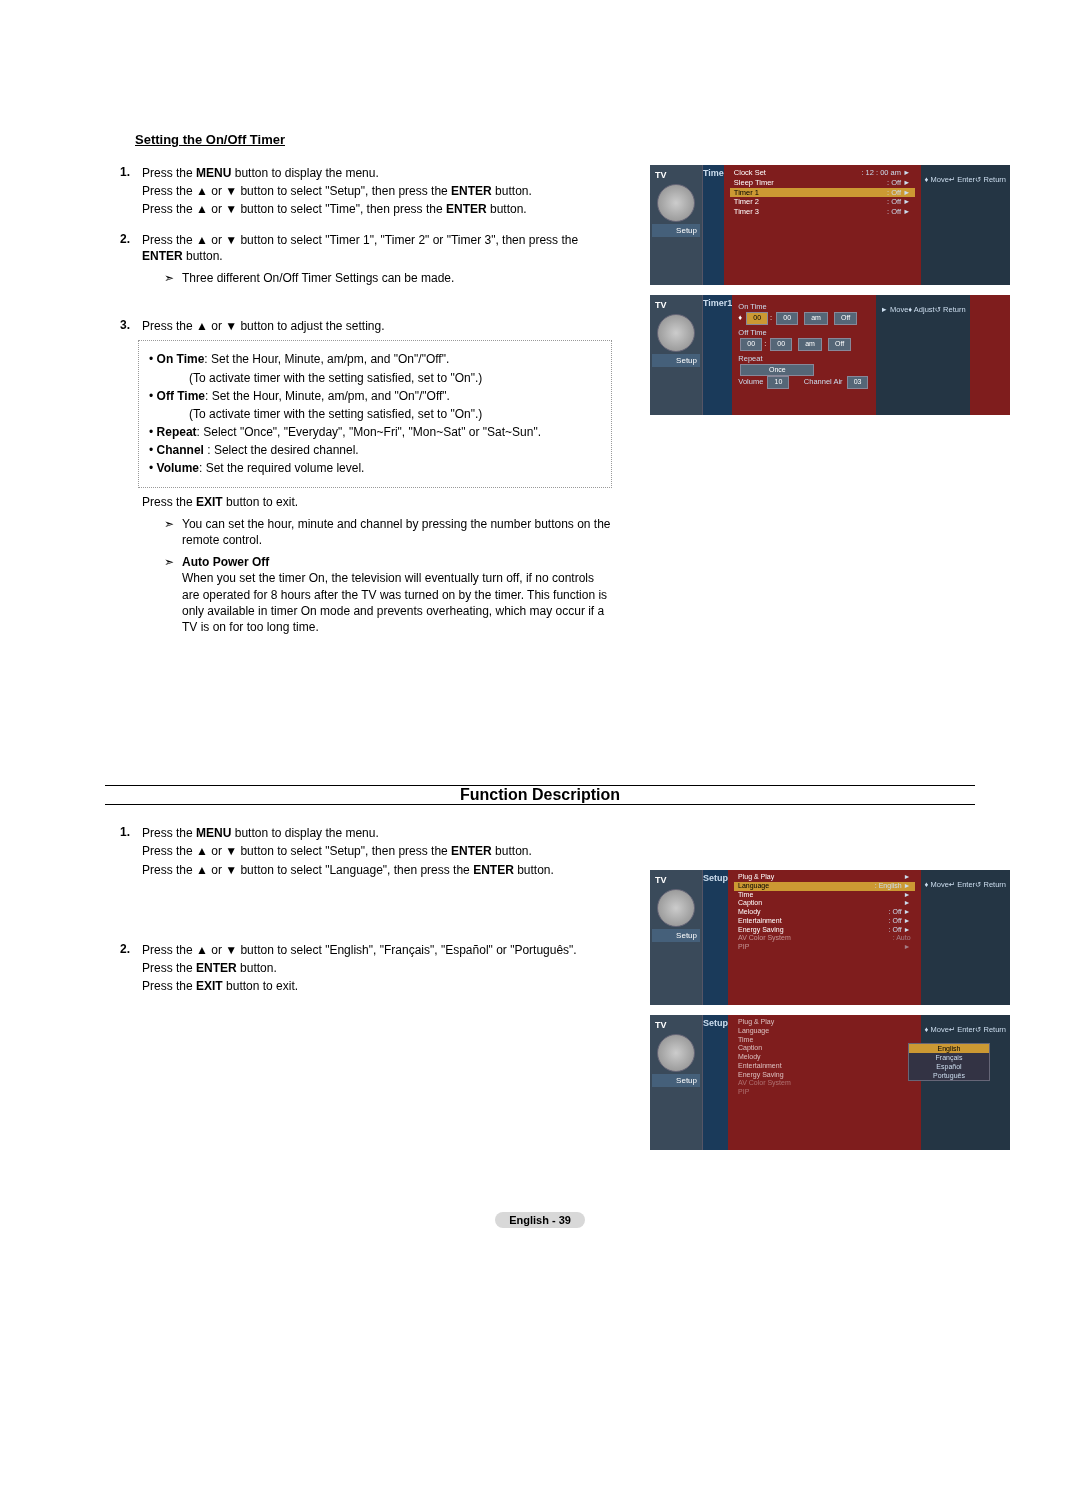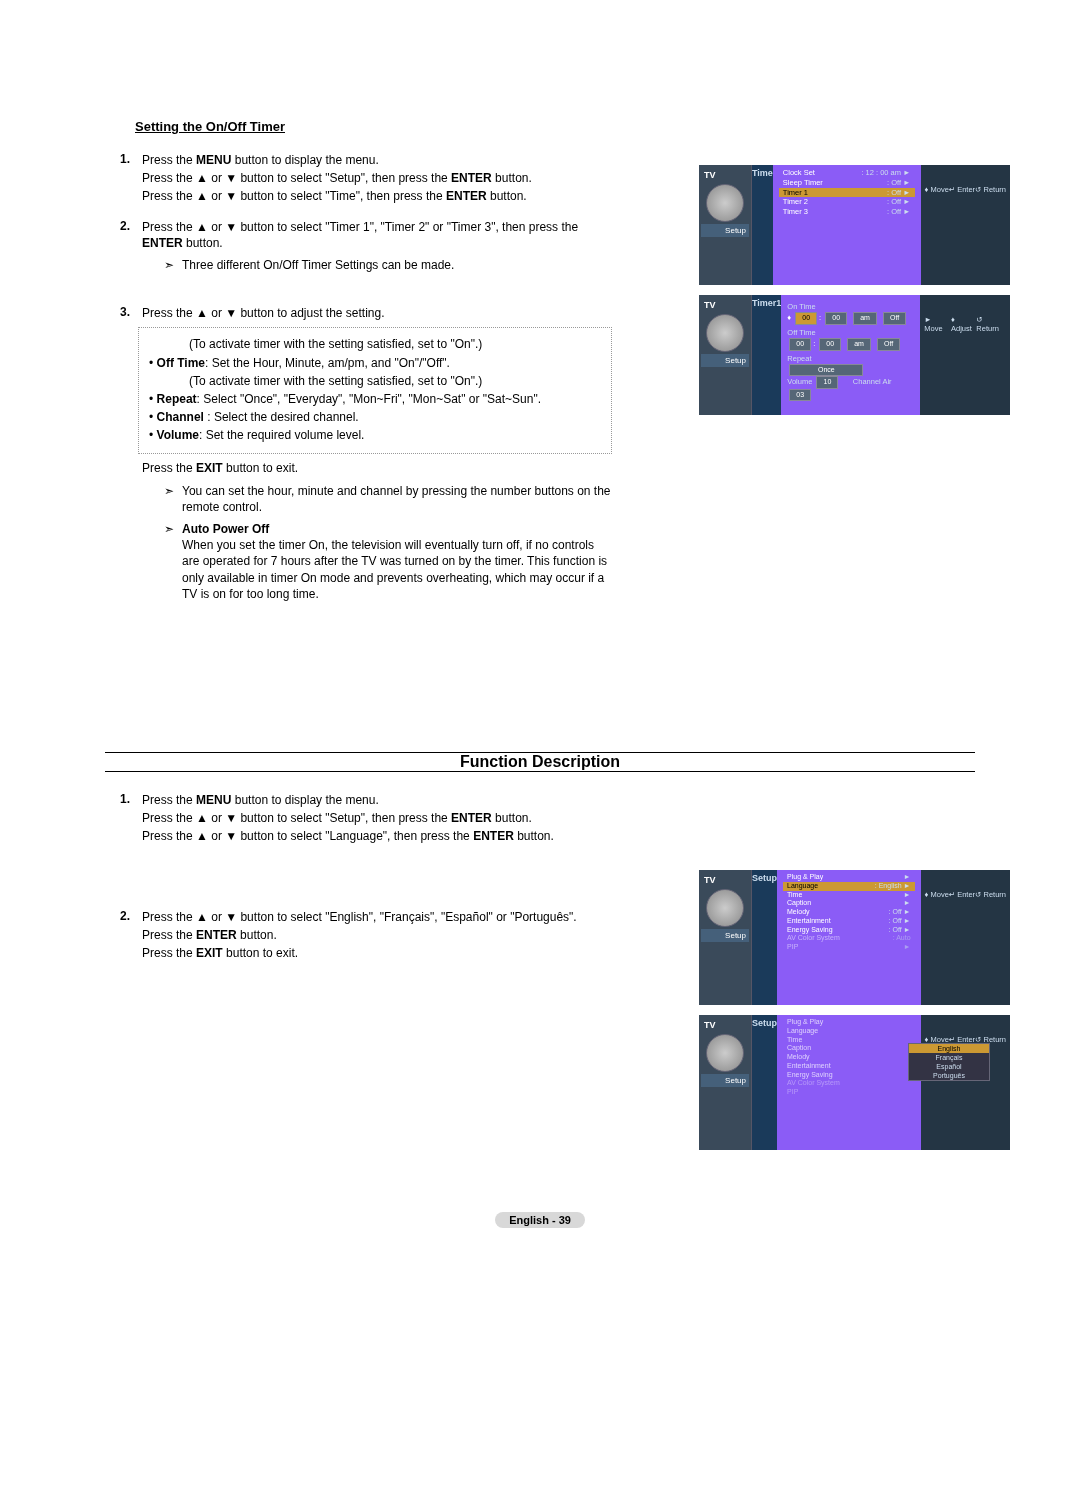--- a/index.html
+++ b/index.html
@@ -13,21 +13,21 @@
   }
   .page {
     position: relative;
     width: 1080px;
     height: 1488px;
     background: #fff;
   }
   .content {
     position: absolute;
     left: 105px;
-    top: 119px;
+    top: 132px;
     width: 870px;
   }
   .section-title {
     font-weight: bold;
     font-size: 13px;
     text-decoration: underline;
     margin-bottom: 18px;
     margin-left: 30px;
   }
   .step {
@@ -117,23 +117,23 @@
   }
   .osd-stack2 {
     position: absolute;
     top: 870px;
     right: 70px;
     display: flex;
     flex-direction: column;
     gap: 10px;
   }
   .osd {
-    width: 311px;
+    width: 360px;
     height: 120px;
-    background: #8b5cf6;
+    background: #7f1d1d;
     color: #fff;
     font-size: 8px;
     position: relative;
     display: flex;
   }
   .osd-left {
     width: 48px;
     background: linear-gradient(#3a4a5a,#3a4a5a);
     border-right: 1px solid #556;
     display: flex;
@@ -184,21 +184,21 @@
     padding: 0 4px;
     align-items: center;
   }
   .osd-row.hl { background: #cc9933; color: #000; }
   .osd-row .r { color: #cde; }
   .osd-row .arrow { color: #cde; }
   .osd-foot {
     background: #243544;
     display: flex;
     justify-content: space-around;
-    padding: 20px 4px;
+    padding: 10px 4px;
     font-size: 7.5px;
     color: #cde;
   }
   .osd-timer-fields {
     padding: 4px 6px;
     font-size: 7.5px;
     line-height: 1.5;
   }
   .fieldbox {
     display: inline-block;
@@ -251,37 +251,38 @@
       </div>
     </div>
 
     <div style="height:20px"></div>
 
     <div class="step">
       <div class="step-num">3.</div>
       <div class="step-body">
         <p>Press the ▲ or ▼ button to adjust the setting.</p>
         <div class="bullet-block">
+          <div class="bline">• <b>On Time</b><span>: Set the Hour, Minute, am/pm, and "On"/"Off".</span></div>
           <div class="bline-sub">(To activate timer with the setting satisfied, set to "On".)</div>
           <div class="bline">• <b>Off Time</b><span>: Set the Hour, Minute, am/pm, and "On"/"Off".</span></div>
           <div class="bline-sub">(To activate timer with the setting satisfied, set to "On".)</div>
           <div class="bline">• <b>Repeat</b><span>: Select "Once", "Everyday", "Mon~Fri", "Mon~Sat" or "Sat~Sun".</span></div>
           <div class="bline">• <b>Channel</b><span> : Select the desired channel.</span></div>
           <div class="bline">• <b>Volume</b><span>: Set the required volume level.</span></div>
         </div>
         <p><span>Press the </span><b>EXIT</b><span> button to exit.</span></p>
         <div class="note">
           <span class="note-icon">➣</span>
           <span>You can set the hour, minute and channel by pressing the number buttons on the remote control.</span>
         </div>
         <div class="note">
           <span class="note-icon">➣</span>
           <div>
             <b>Auto Power Off</b><br>
-            <span>When you set the timer On, the television will eventually turn off, if no controls are operated for 7 hours after the TV was turned on by the timer. This function is only available in timer On mode and prevents overheating, which may occur if a TV is on for too long time.</span>
+            <span>When you set the timer On, the television will eventually turn off, if no controls are operated for 8 hours after the TV was turned on by the timer. This function is only available in timer On mode and prevents overheating, which may occur if a TV is on for too long time.</span>
           </div>
         </div>
       </div>
     </div>
 
     <div class="func-desc">
       <div class="heading-bar">Function Description</div>
 
       <div class="step">
         <div class="step-num">1.</div>

